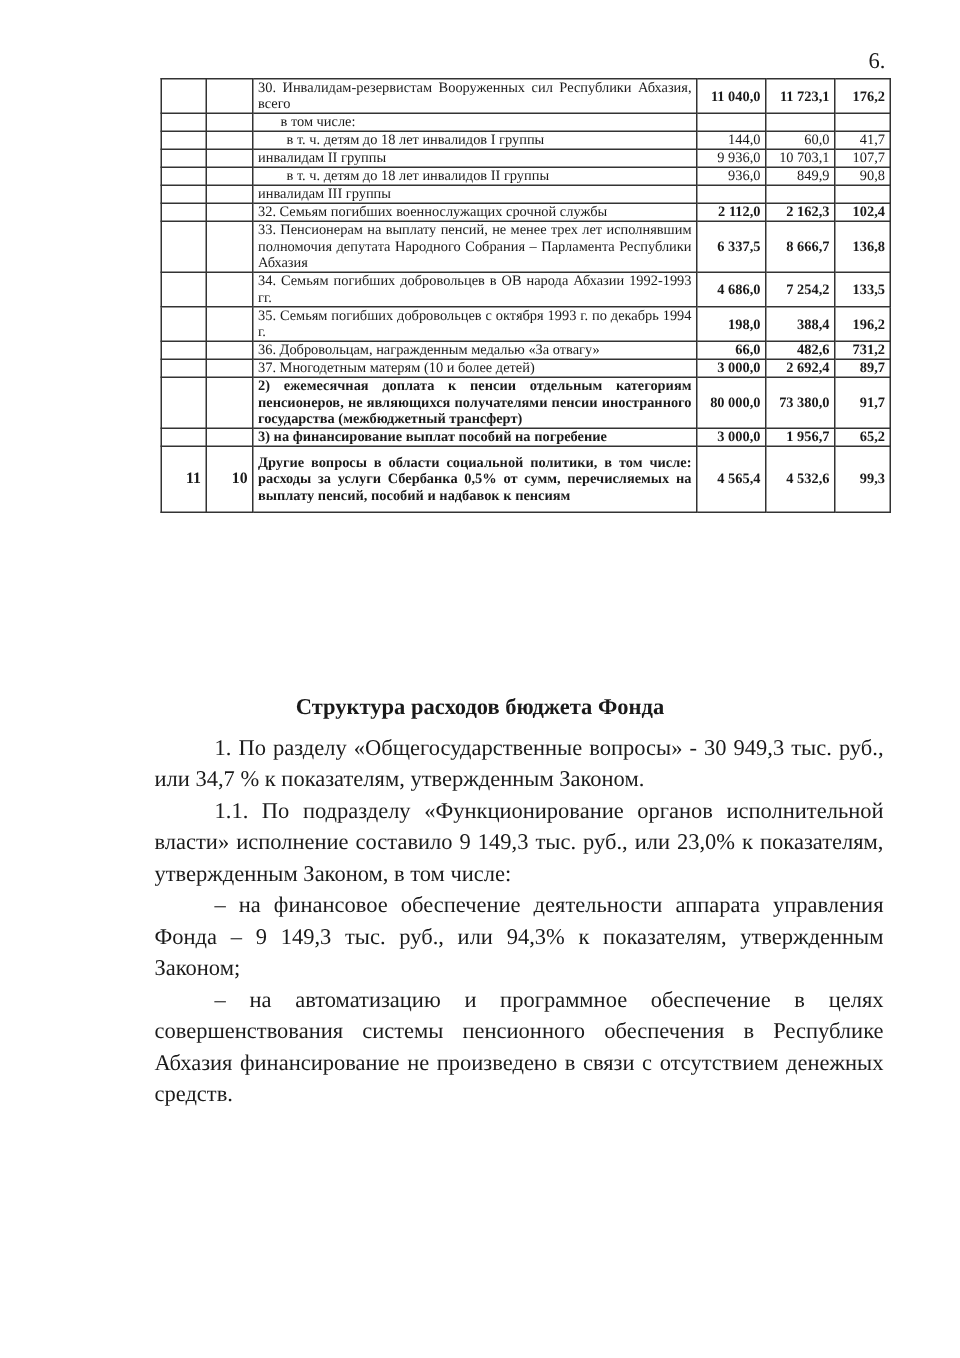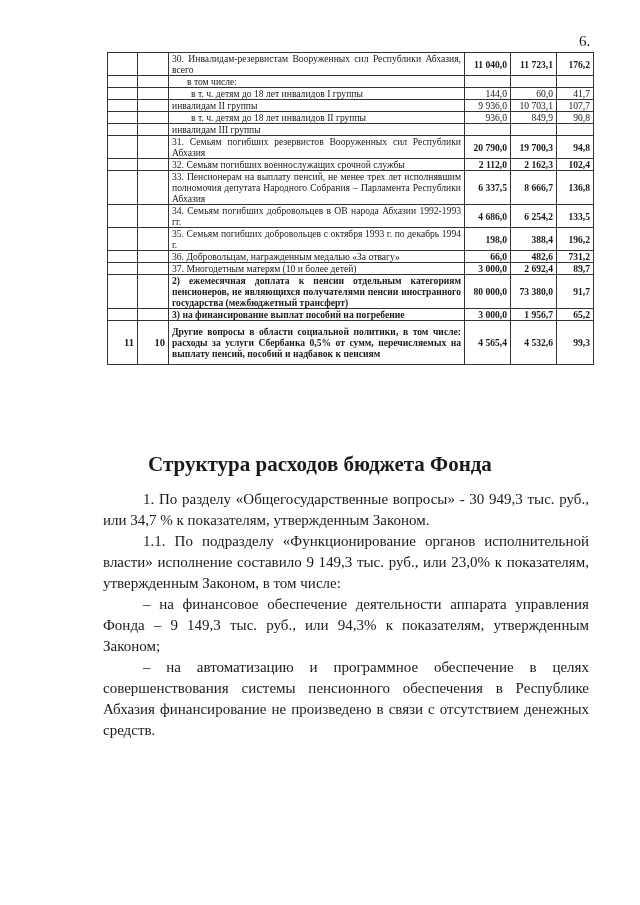--- a/index.html
+++ b/index.html
@@ -12,22 +12,22 @@
     col.c1 { width: 30px; } col.c2 { width: 31px; } col.c3 { width: 296px; }
     col.c4 { width: 46px; } col.c5 { width: 46px; } col.c6 { width: 37px; }
     td.num { text-align: right; padding: 0 1px; white-space: nowrap; }
     td.desc { text-align: justify; }
     td.code { text-align: right; font-weight: bold; font-size: 10.5px; }
     .b { font-weight: bold; }
     .i { }
     .ind1 { padding-left: 18px !important; margin-top: 30px; }
     .ind2 { padding-left: 22px !important; }
     .h2 { height: 22px; } .h1 { height: 11px; } .h3 { height: 33px; } .h4 { height: 44px; }
-    .section-title { position: absolute; left: 0; width: 640px; top: 452px; text-align: center;
-                     font-weight: bold; font-size: 21px; }
+    .section-title { position: absolute; left: 0; width: 640px; top: 464px; text-align: center;
+                     font-weight: bold; font-size: 15px; }
     .body-text { position: absolute; left: 103px; width: 486px; top: 489px; font-size: 15px;
                  line-height: 21px; text-align: justify; }
     .body-text p { margin: 0; text-indent: 40px; }
   </style>
 </head>
 <body>
 
 <div class="page-num">6.</div>
 
 <table class="budget">
@@ -81,28 +81,20 @@
         <td class="num">90,8</td>
       </tr>
       <tr class="h1">
         <td class="code"></td>
         <td class="code"></td>
         <td class="desc">инвалидам III группы</td>
         <td class="num"></td>
         <td class="num"></td>
         <td class="num"></td>
       </tr>
-      <tr class="h2">
-        <td class="code"></td>
-        <td class="code"></td>
-        <td class="desc">31. Семьям погибших резервистов Вооруженных сил Республики Абхазия</td>
-        <td class="num b">20 790,0</td>
-        <td class="num b">19 700,3</td>
-        <td class="num b">94,8</td>
-      </tr>
       <tr class="h1">
         <td class="code"></td>
         <td class="code"></td>
         <td class="desc">32. Семьям погибших военнослужащих срочной службы</td>
         <td class="num b">2 112,0</td>
         <td class="num b">2 162,3</td>
         <td class="num b">102,4</td>
       </tr>
       <tr class="h3">
         <td class="code"></td>
@@ -110,21 +102,21 @@
         <td class="desc">33. Пенсионерам на выплату пенсий, не менее трех лет исполнявшим полномочия депутата Народного Собрания – Парламента Республики Абхазия</td>
         <td class="num b">6 337,5</td>
         <td class="num b">8 666,7</td>
         <td class="num b">136,8</td>
       </tr>
       <tr class="h2">
         <td class="code"></td>
         <td class="code"></td>
         <td class="desc">34. Семьям погибших добровольцев в ОВ народа Абхазии 1992-1993 гг.</td>
         <td class="num b i">4 686,0</td>
-        <td class="num b i">6 254,2</td>
+        <td class="num b i">7 254,2</td>
         <td class="num b i">133,5</td>
       </tr>
       <tr class="h2">
         <td class="code"></td>
         <td class="code"></td>
         <td class="desc">35. Семьям погибших добровольцев с октября 1993 г. по декабрь 1994 г.</td>
         <td class="num b">198,0</td>
         <td class="num b">388,4</td>
         <td class="num b">196,2</td>
       </tr>

